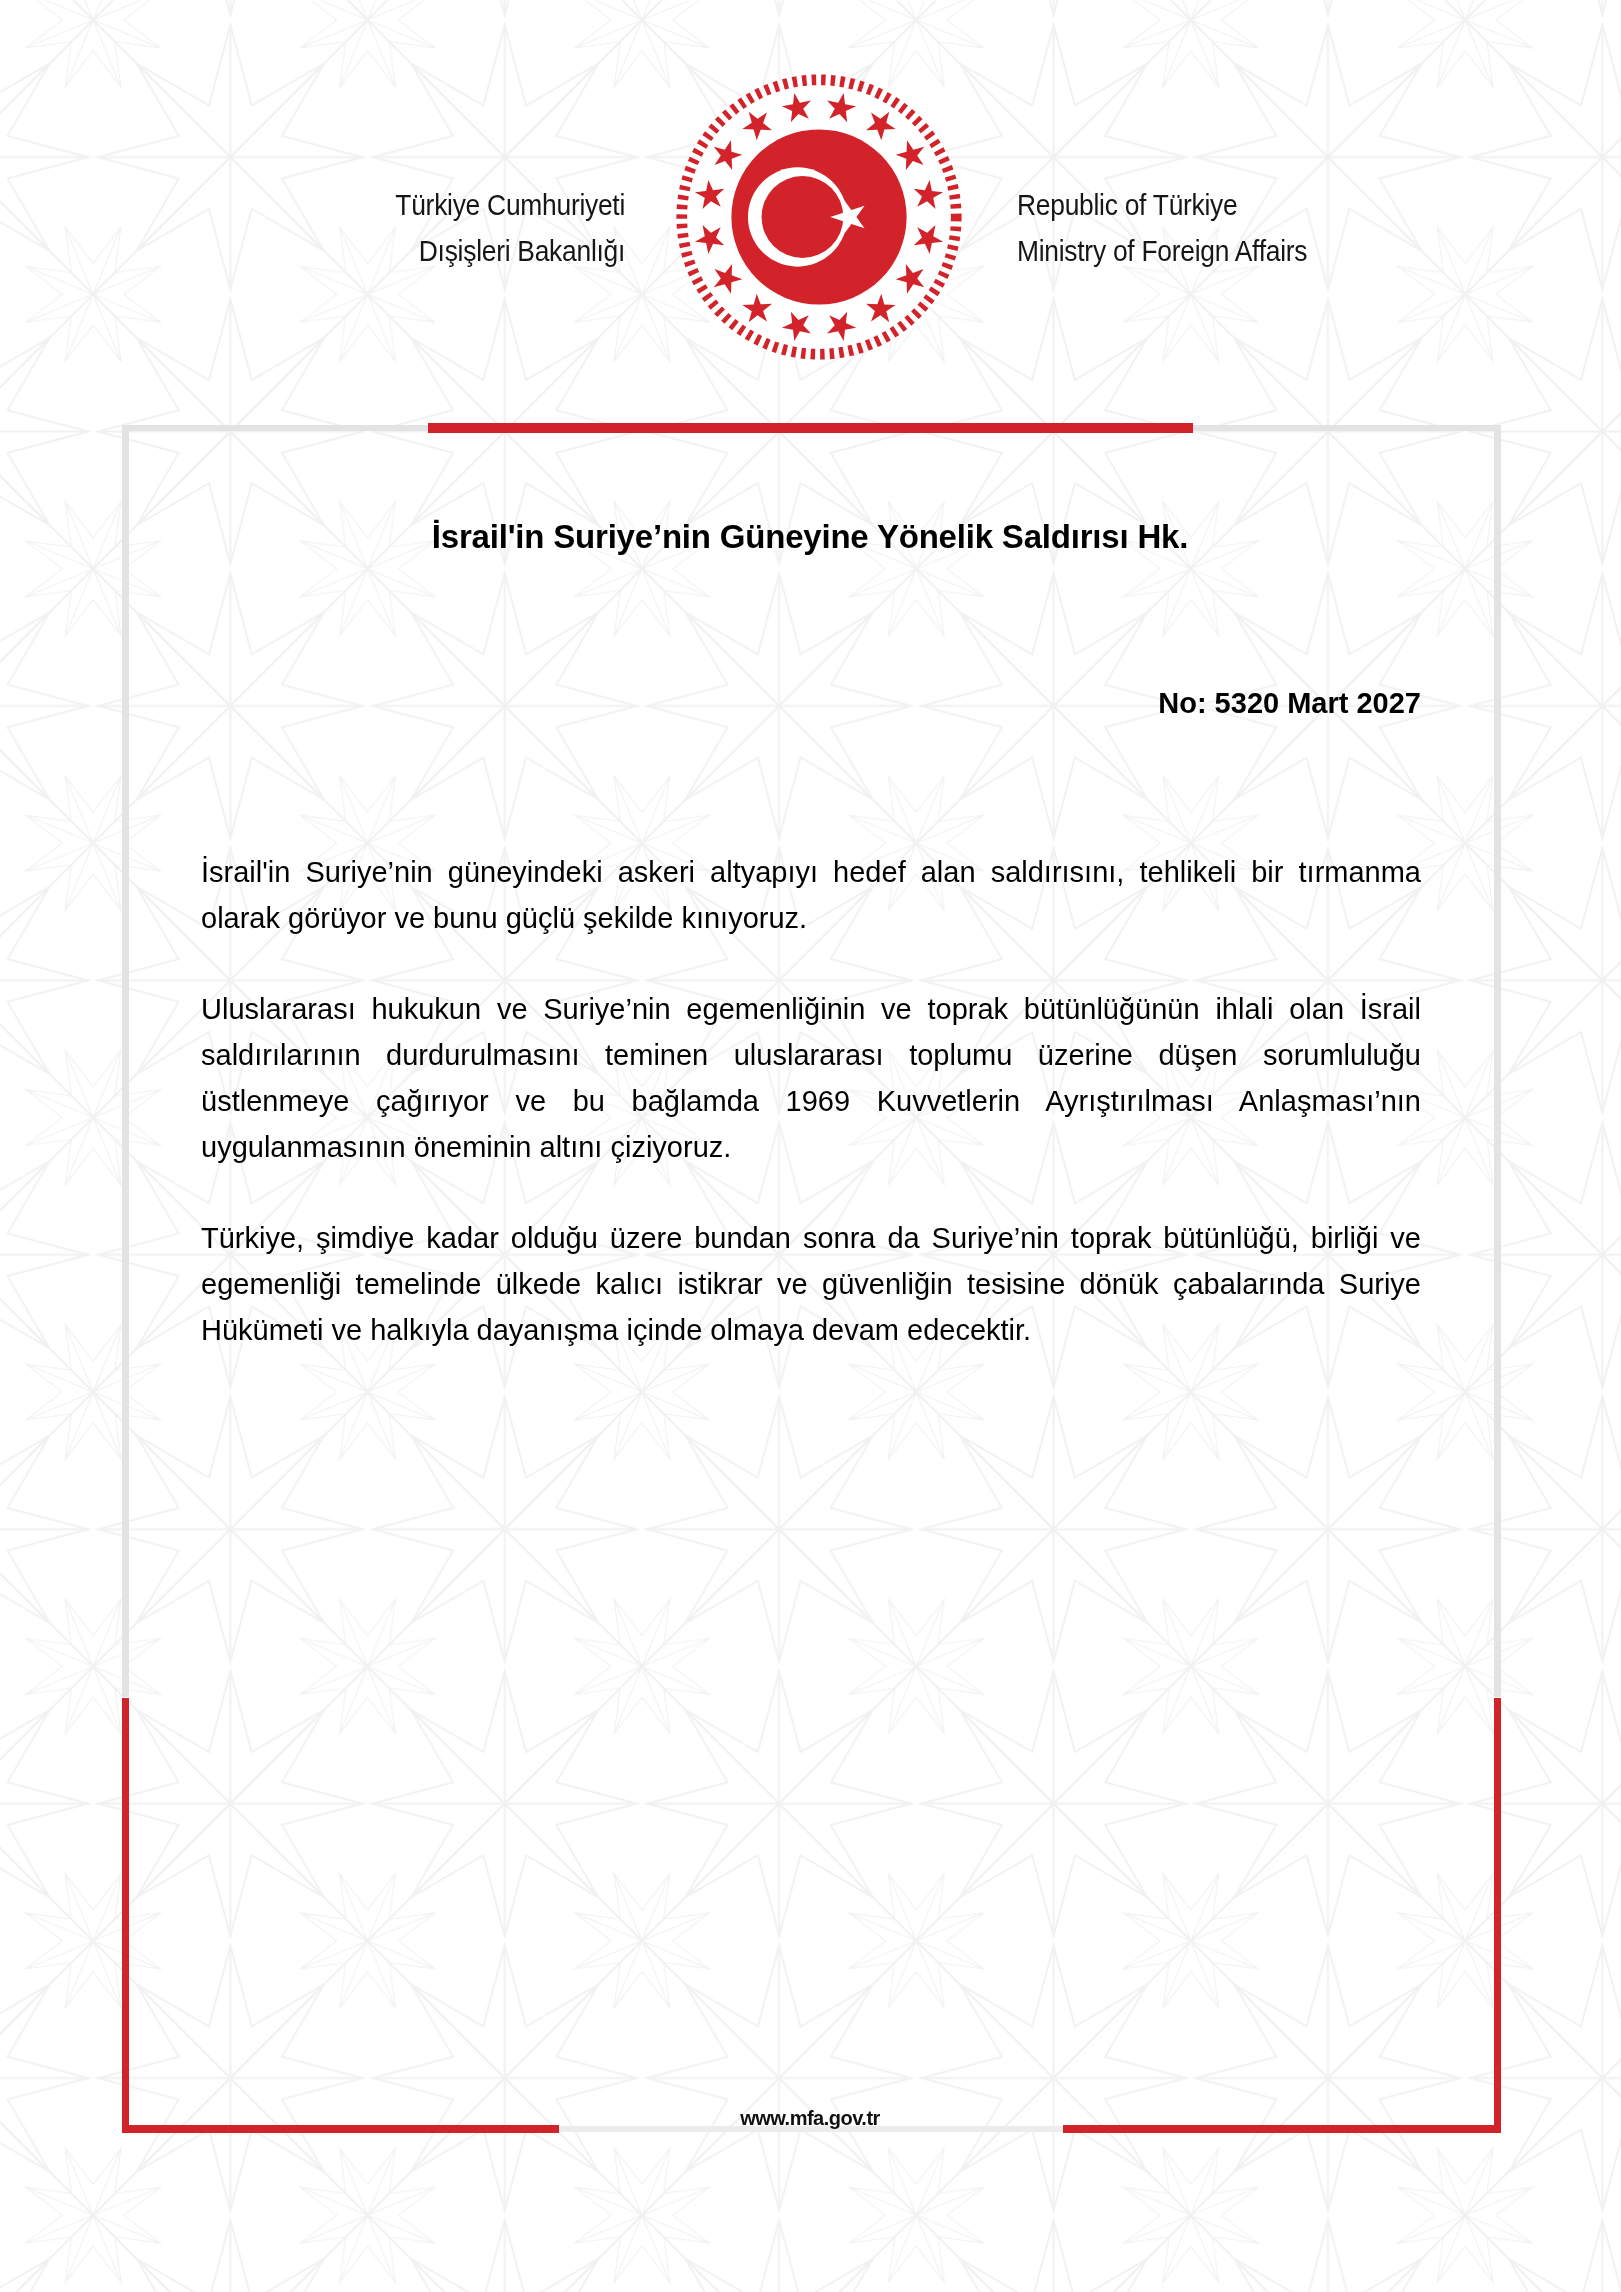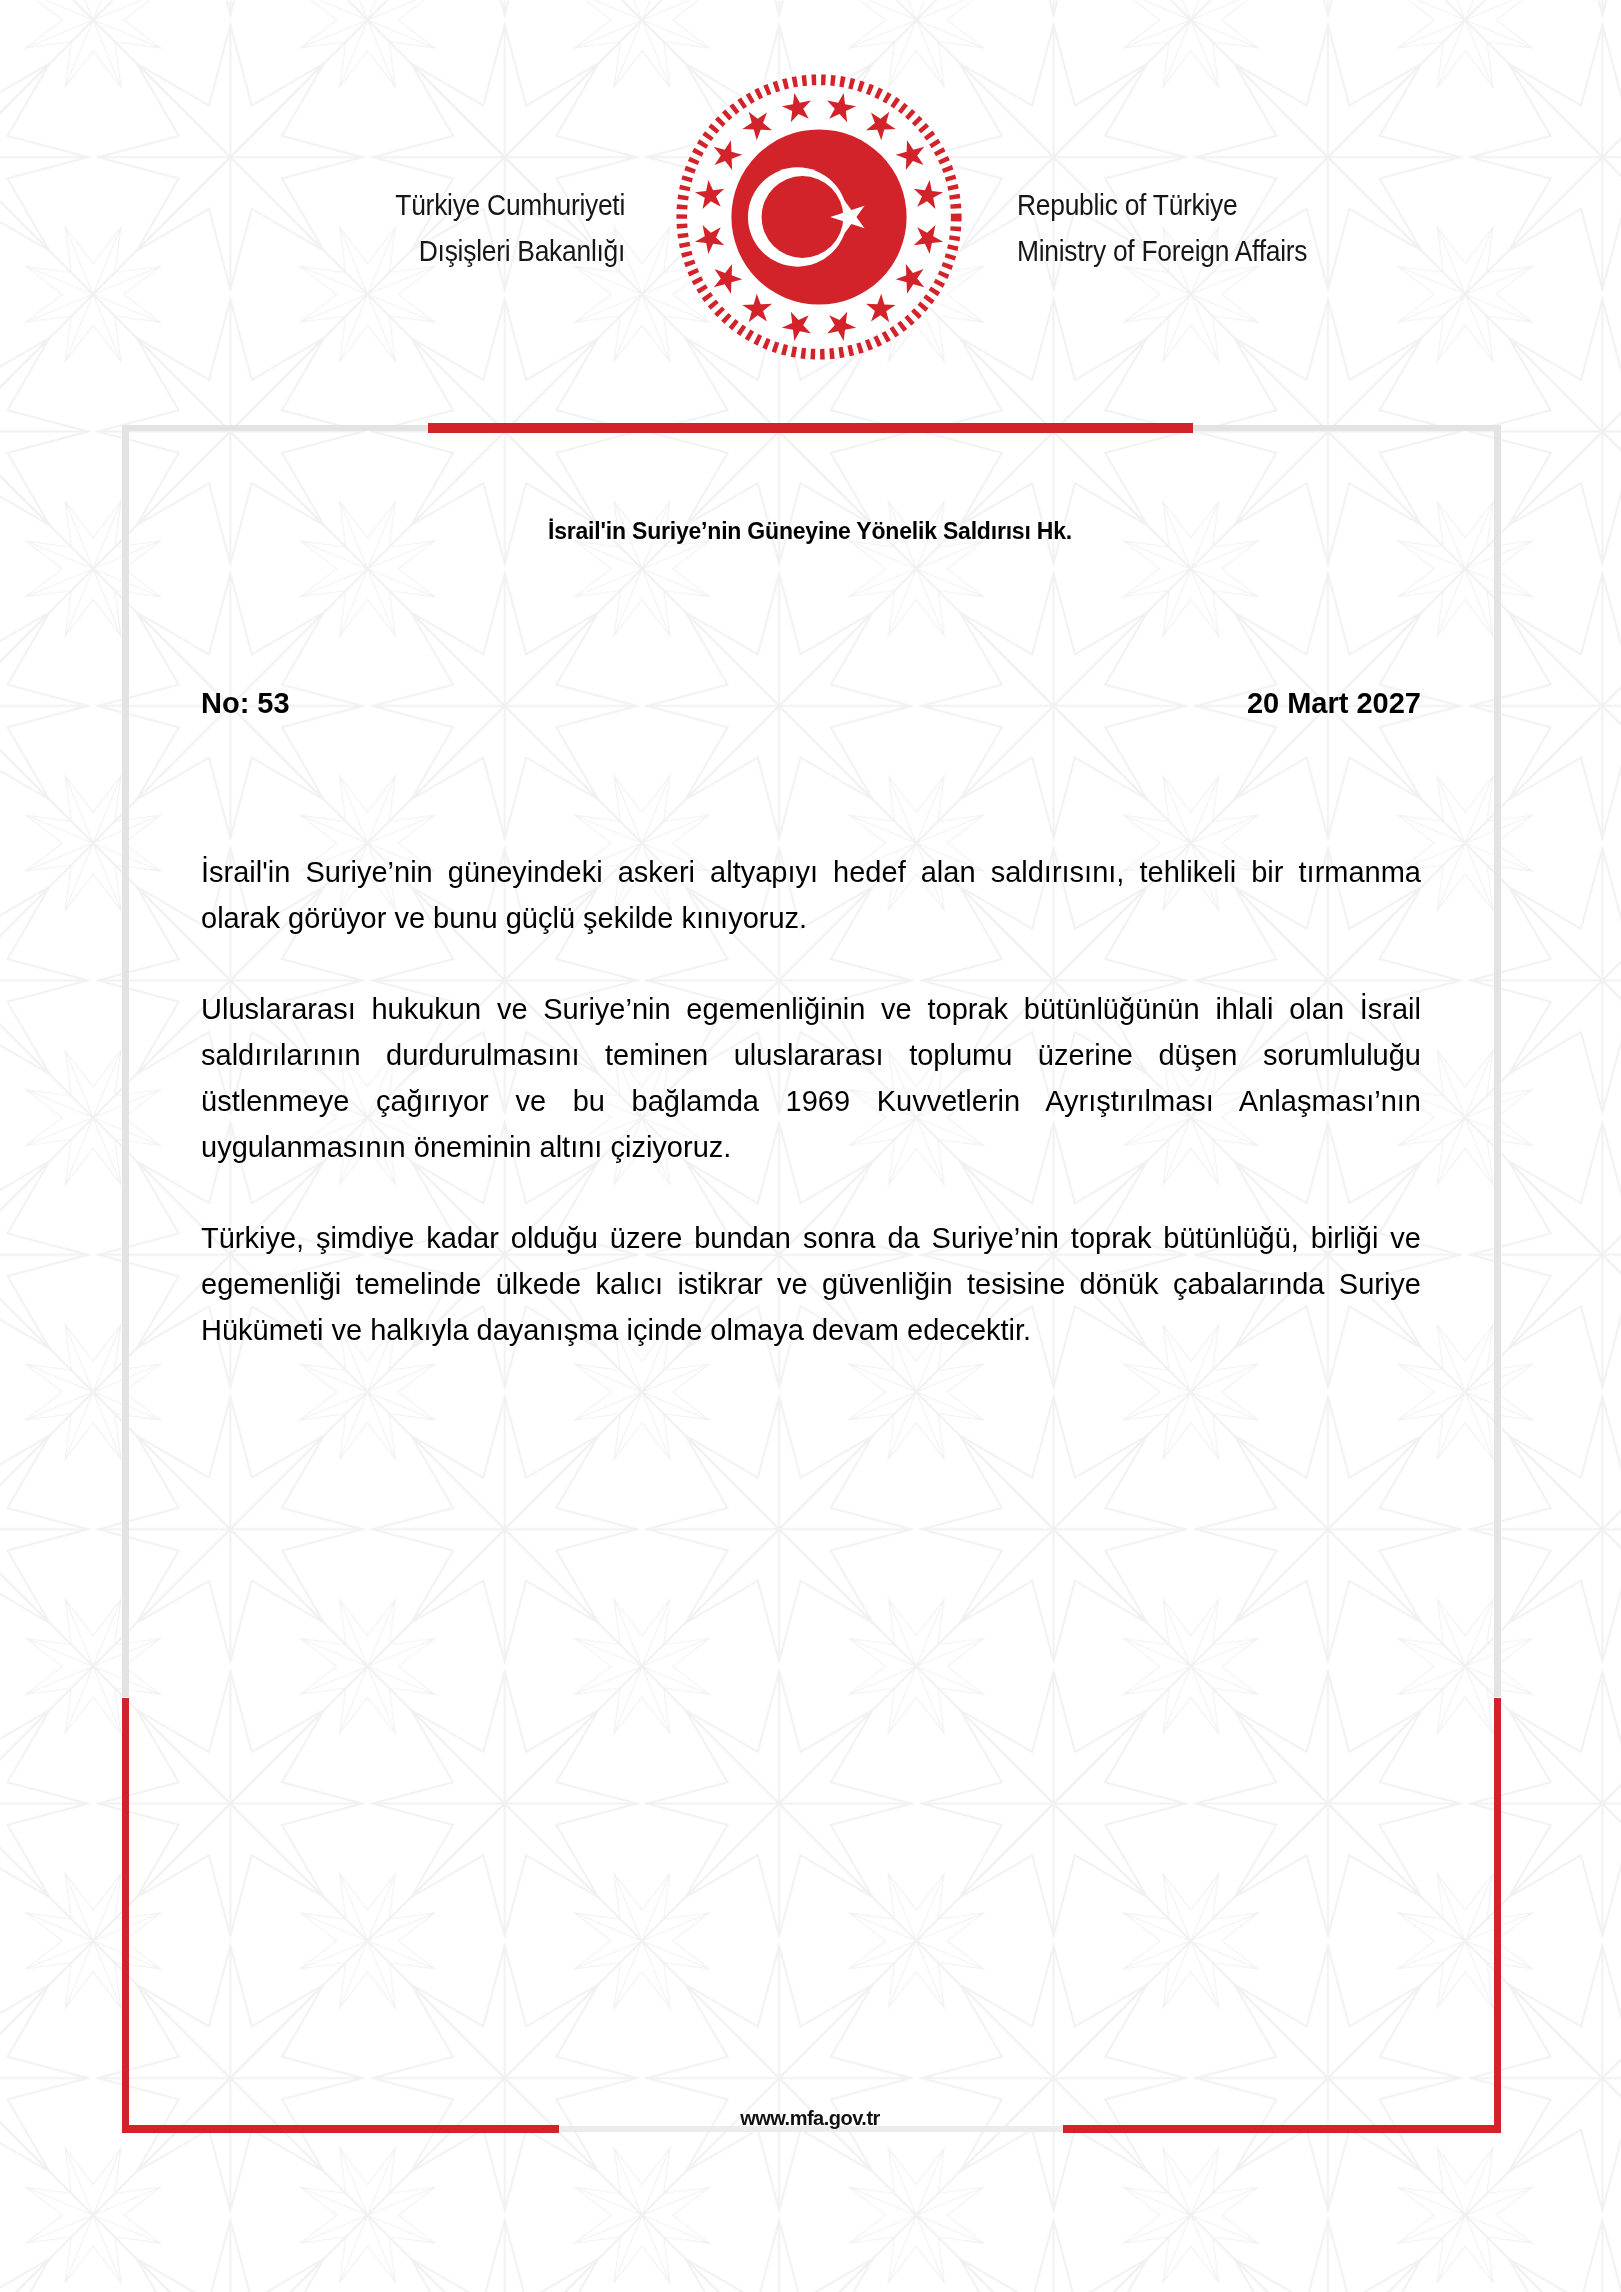--- a/index.html
+++ b/index.html
@@ -59,26 +59,26 @@
   .f-right-gray{left:1494px;top:425px;width:6.9px;height:1272px;background:var(--frame-gray);}
   .f-right-red {left:1494px;top:1698px;width:6.9px;height:435px;background:var(--accent-red);}
   .f-bot-red-left {left:122px;top:2125px;width:437px;height:7.8px;background:var(--accent-red);}
   .f-bot-gray-mid {left:559px;top:2126px;width:505px;height:5.9px;background:var(--footer-line-gray);}
   .f-bot-red-right{left:1063px;top:2125px;width:437px;height:7.8px;background:var(--accent-red);}
 
   
   .title{
     position:absolute;left:124px;top:518px;width:1372px;
     text-align:center;
-    font-size:23px;font-weight:bold;color:#000;
+    font-size:33px;font-weight:bold;color:#000;
     letter-spacing:-0.2px;
   }
   .meta{
     position:absolute;left:201px;top:687px;width:1220px;
-    display:flex;justify-content:space-between;align-items:baseline;
+    display:flex;justify-content:flex-end;align-items:baseline;
     font-size:29px;font-weight:bold;color:#000;
   }
   .body-text{
     position:absolute;left:201px;top:849px;width:1220px;
     font-size:29px;line-height:46px;
     text-align:justify;color:#000000;
   }
   .body-text p{margin-bottom:45px;}
 
   

